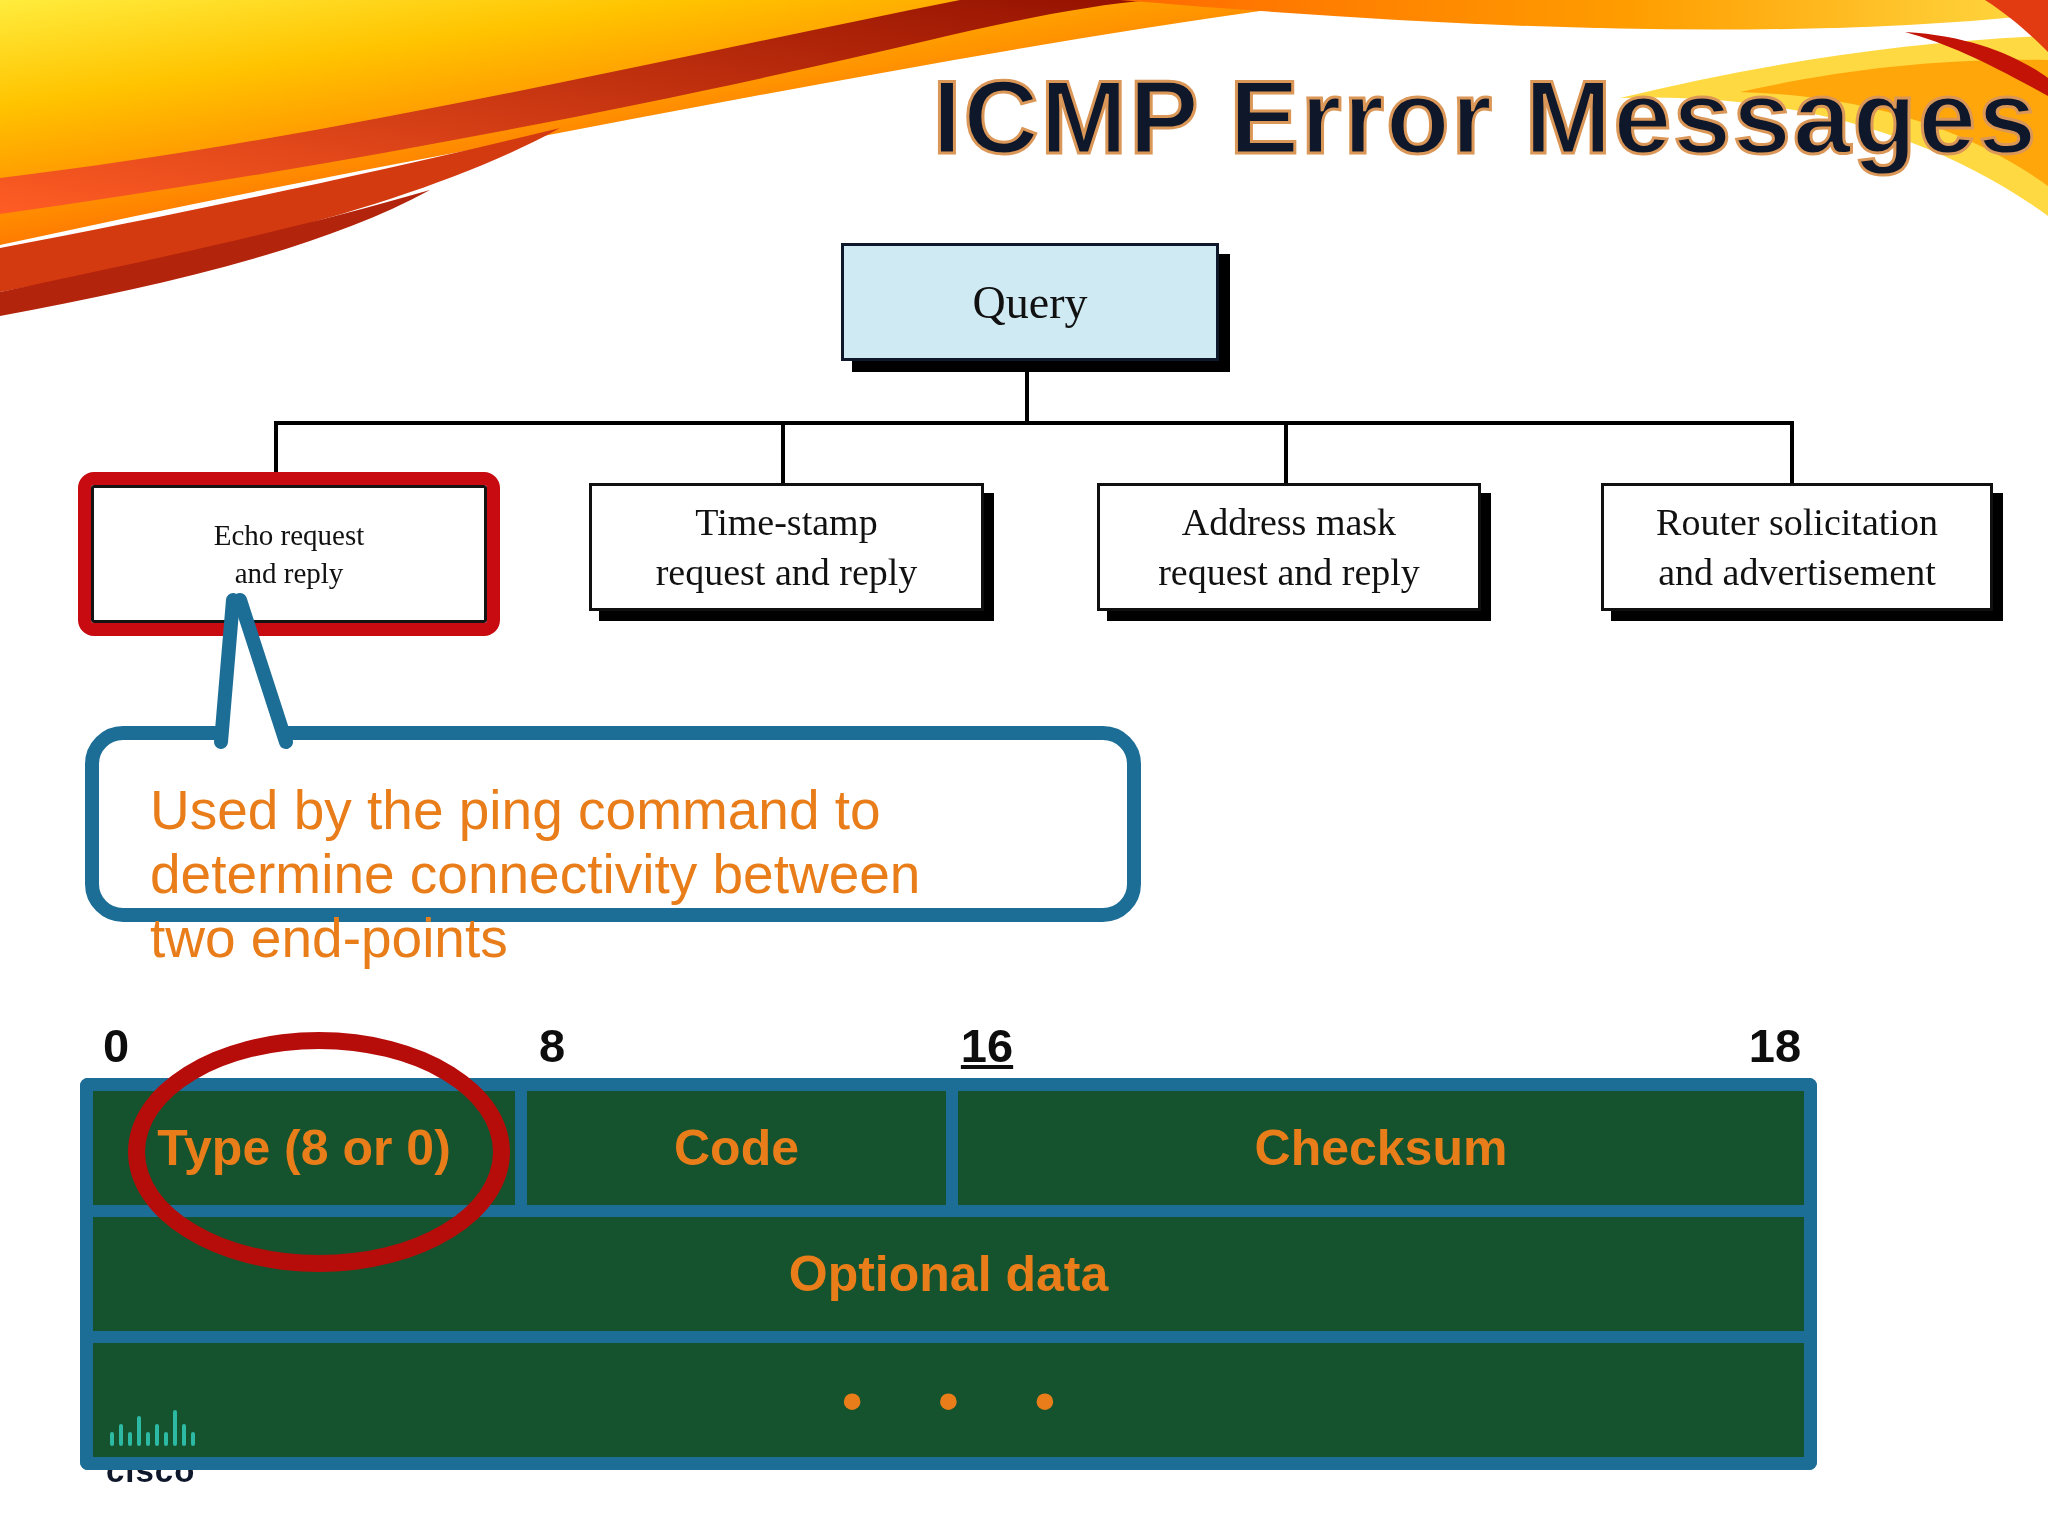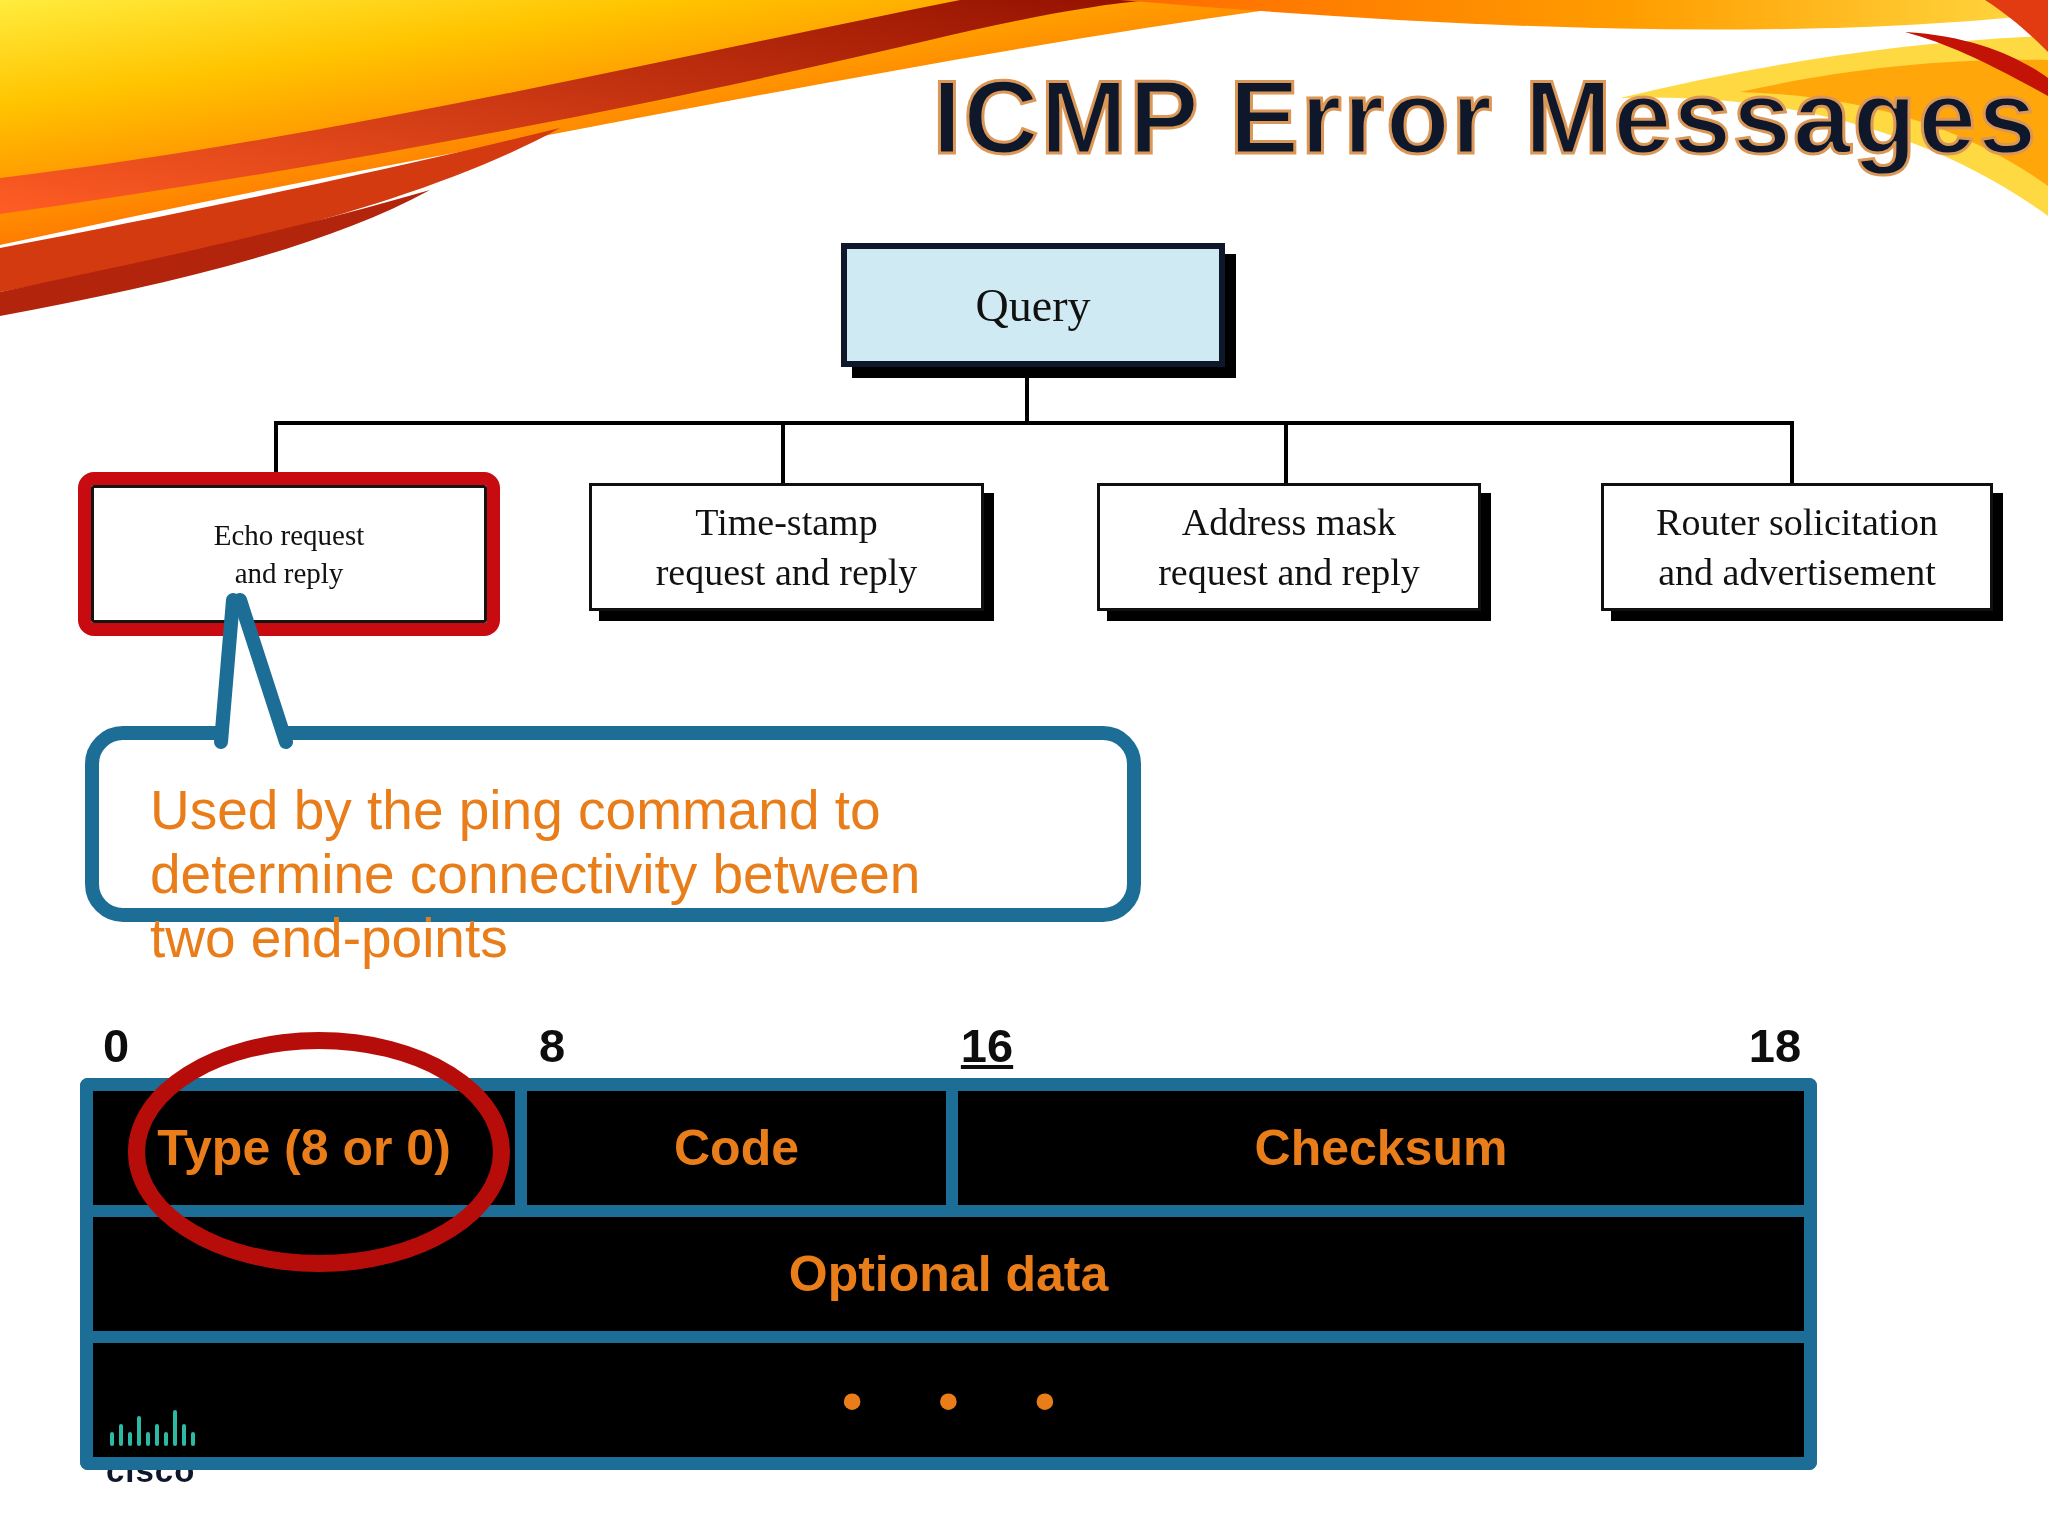--- a/index.html
+++ b/index.html
@@ -18,21 +18,21 @@
     white-space:nowrap;
   }
   
   .tree-box{
     position:absolute;display:flex;align-items:center;justify-content:center;
     text-align:center;font-family:"Liberation Serif","DejaVu Serif",serif;
     color:#111;background:#fff;z-index:4;
   }
   .root-box{
     left:841px;top:243px;width:372px;height:112px;background:#cfeaf3;
-    border:6px solid #0f172a;box-shadow:11px 11px 0 #000;font-size:46px;align-items:center;
+    border:3px solid #0f172a;box-shadow:11px 11px 0 #000;font-size:46px;align-items:center;
   }
   .plain-box{
     border:3px solid #101010;box-shadow:10px 10px 0 #000;
     font-size:38px;line-height:1.32;top:483px;height:122px;
   }
   .box-timestamp{left:589px;width:389px;}
   .box-addrmask{left:1097px;width:378px;}
   .box-router{left:1601px;width:386px;}
   .hilite-box{
     left:78px;top:472px;width:396px;height:138px;
@@ -58,21 +58,21 @@
     font-weight:700;font-size:47px;color:#0d0d0d;
   }
   .bl-0{left:116px;} .bl-8{left:552px;} .bl-16{left:987px;text-decoration:underline;} .bl-31{left:1775px;}
   .ptable{
     position:absolute;left:80px;top:1078px;width:1737px;height:392px;
     box-sizing:border-box;background:#1d6e97;border-radius:8px;padding:13px;
     display:flex;flex-direction:column;gap:12px;z-index:1;
   }
   .prow{display:flex;gap:12px;flex:1;}
   .pcell{
-    background:#000000;flex:1;display:flex;align-items:center;justify-content:center;
+    background:#14532d;flex:1;display:flex;align-items:center;justify-content:center;
     font-weight:700;font-size:50px;color:#e87d1a;white-space:nowrap;
   }
   .c-type{flex:422;} .c-code{flex:419;} .c-checksum{flex:846;}
   .c-ident{flex:1;} .c-seq{flex:1;}
   .c-dots{font-size:58px;letter-spacing:30px;padding-left:30px;}
   .ptable-border-overlay{
     position:absolute;left:80px;top:1078px;width:1737px;height:392px;
     box-sizing:border-box;border:13px solid #1d6e97;border-radius:8px;
     background:transparent;z-index:3;pointer-events:none;
   }

